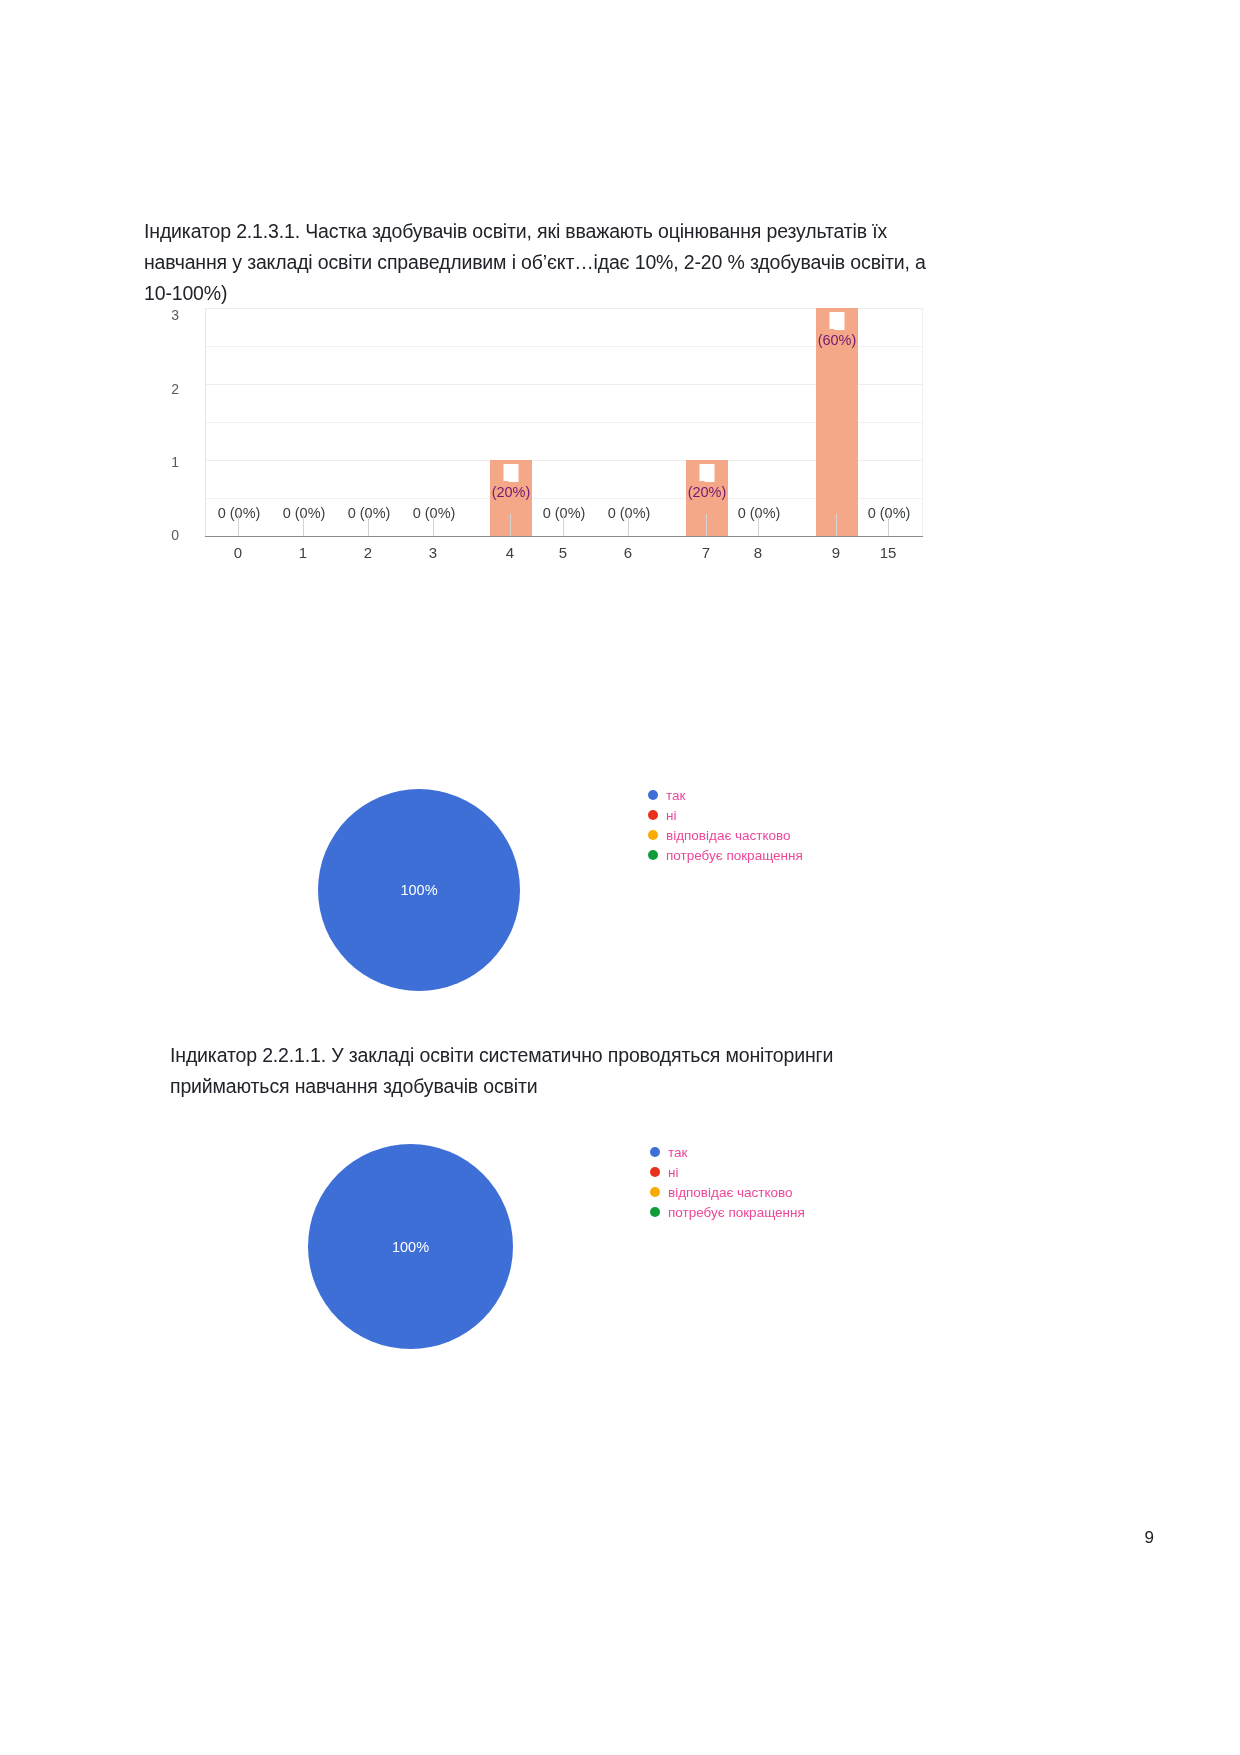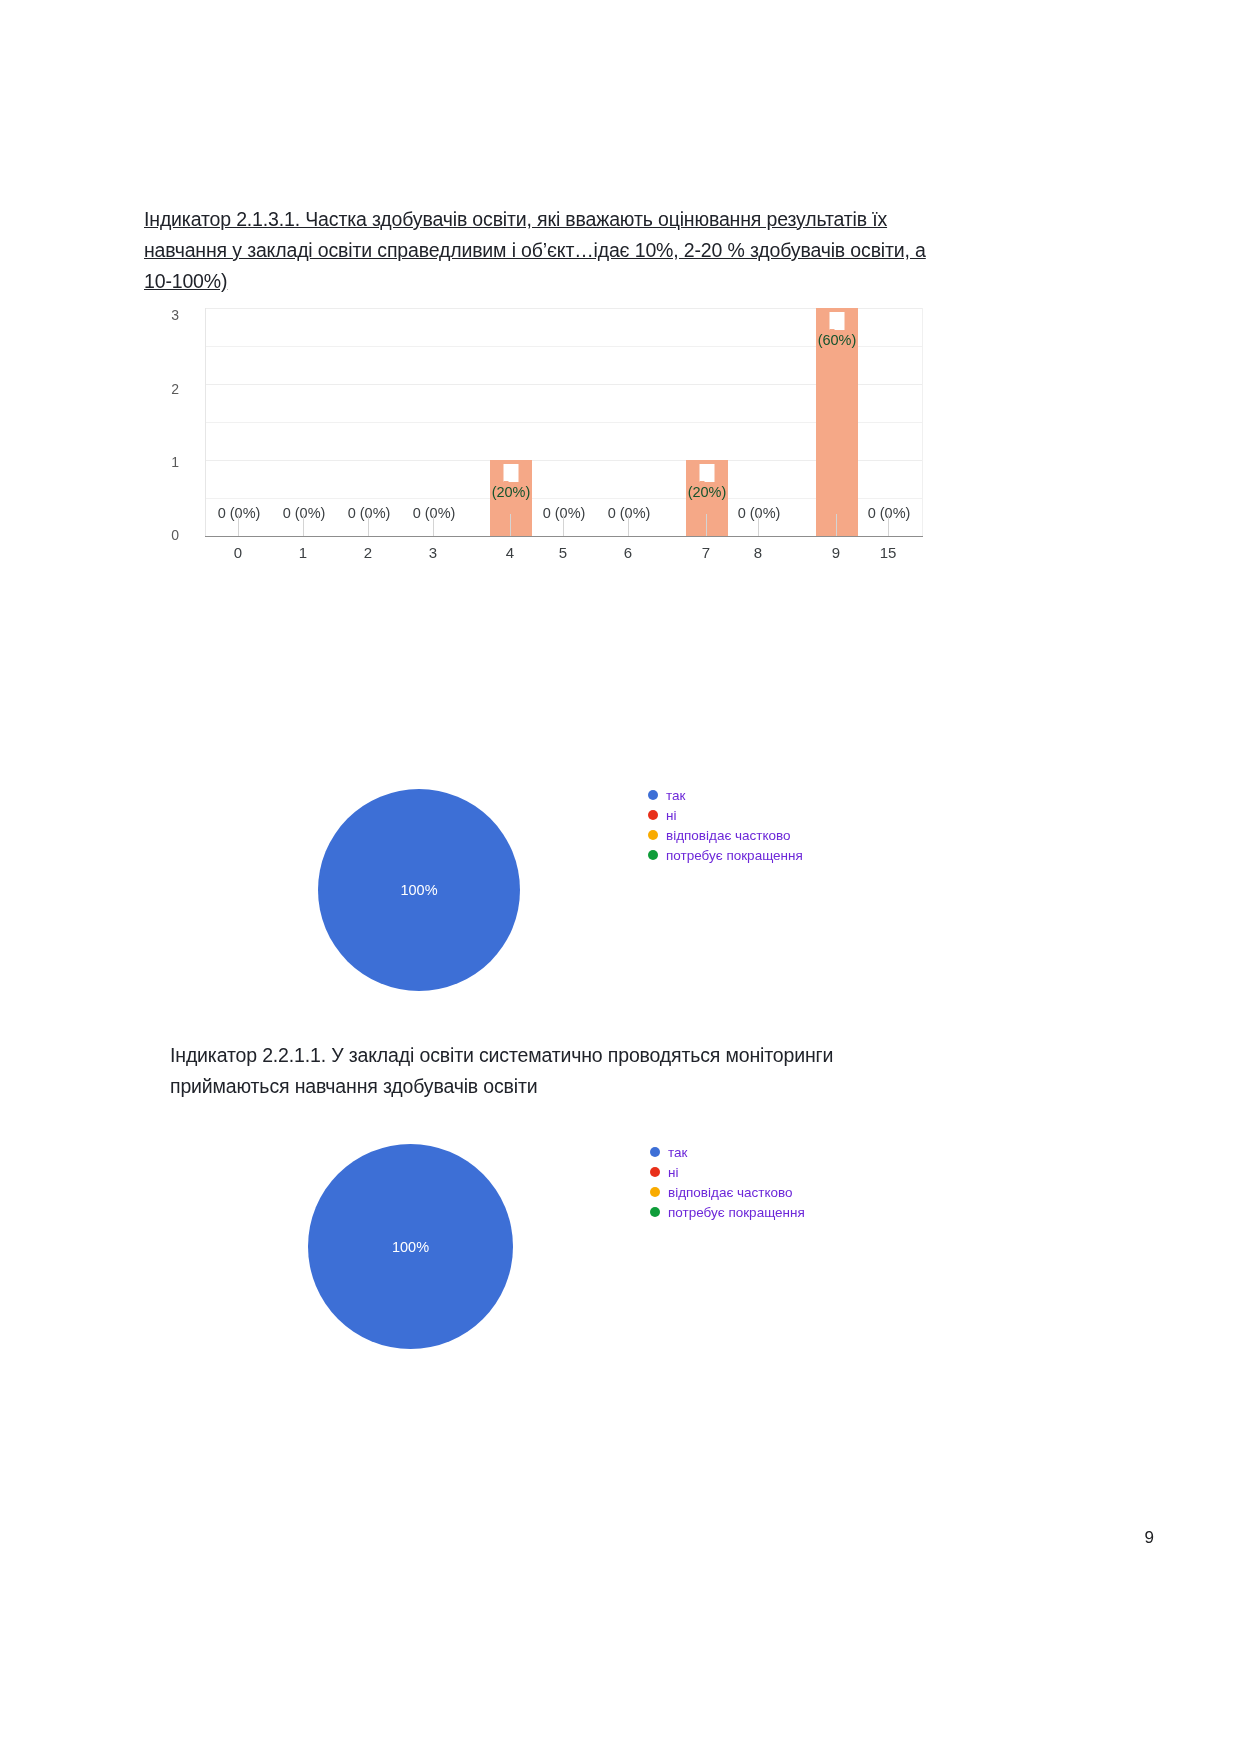--- a/index.html
+++ b/index.html
@@ -15,21 +15,21 @@
 
   
   .heading{
     position:absolute;
     font-size:19.5px;
     line-height:31px;
     color:#20232a;
     letter-spacing:-0.15px;
     font-weight:400;
   }
-  #h1{left:144px;top:204px;width:790px;text-decoration:underline;}
+  #h1{left:144px;top:216px;width:790px;}
   #h2{left:186px;top:692px;width:760px;}
   #h3{left:170px;top:1040px;width:780px;}
 
   
   .barchart{
     position:absolute;left:168px;top:308px;
     width:755px;height:265px;
   }
   .bc-plot{
     position:absolute;left:37px;top:0px;
@@ -71,21 +71,21 @@
     top:4px;
     width:15px;height:18px;background:#ffffff;
   }
   .barvalglyph:after{
     content:"";position:absolute;left:0;bottom:-3px;
     width:5px;height:4px;background:#f5a887;
   }
   .barpct{
     position:absolute;left:50%;transform:translateX(-50%);
     top:24px;
-    font-size:14.5px;color:#14532d;white-space:nowrap;
+    font-size:14.5px;color:#701a75;white-space:nowrap;
   }
   .zerolabel{
     position:absolute;
     font-size:14.5px;color:#3c4043;
     width:70px;text-align:center;white-space:nowrap;
   }
 
   
   .piewrap{position:absolute;}
   .pie{
@@ -102,21 +102,21 @@
   .legend{position:absolute;}
   .legend-row{
     display:flex;align-items:center;
     height:18.5px;margin-bottom:1.5px;
   }
   .legend-dot{
     width:10px;height:10px;border-radius:50%;
     margin-right:8px;flex:0 0 auto;
   }
   .legend-text{
-    font-size:13.5px;color:#6d28d9;
+    font-size:13.5px;color:#ec4899;
     font-family:"Liberation Sans", sans-serif;
     white-space:nowrap;
   }
 
   
   #pagenum{
     position:absolute;right:86px;top:1528px;
     font-size:17px;color:#202124;
   }
 </style>

